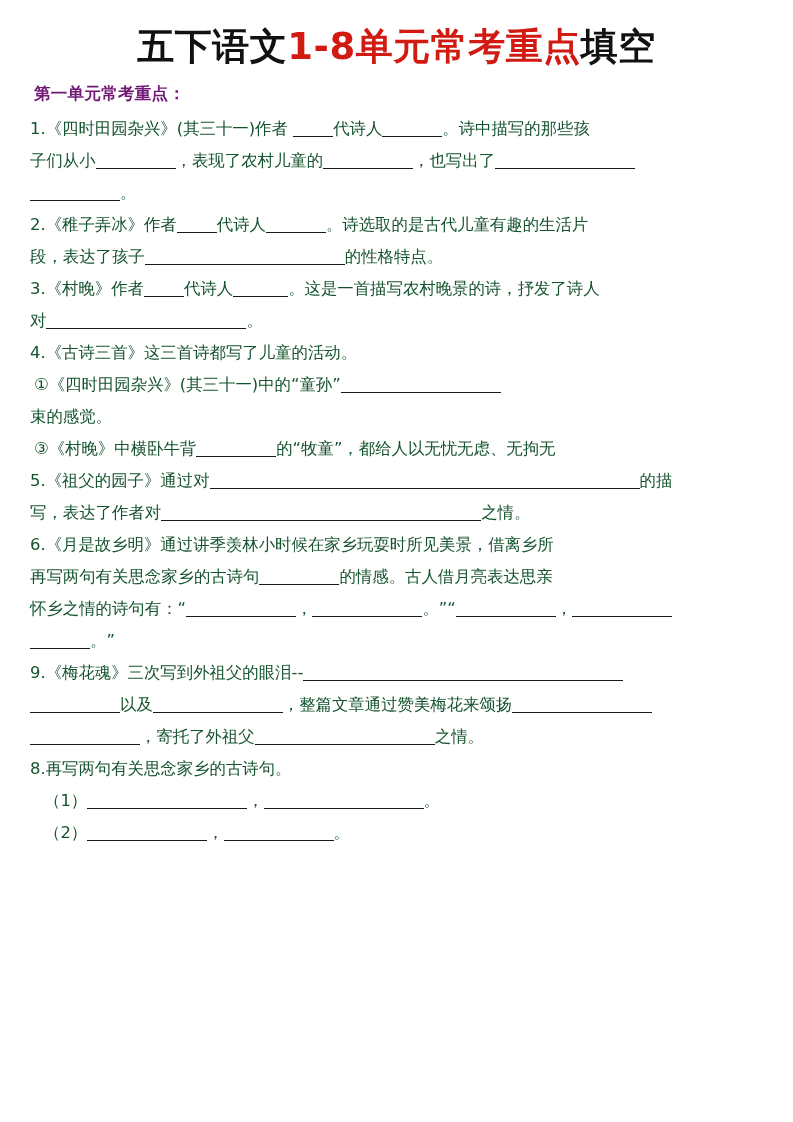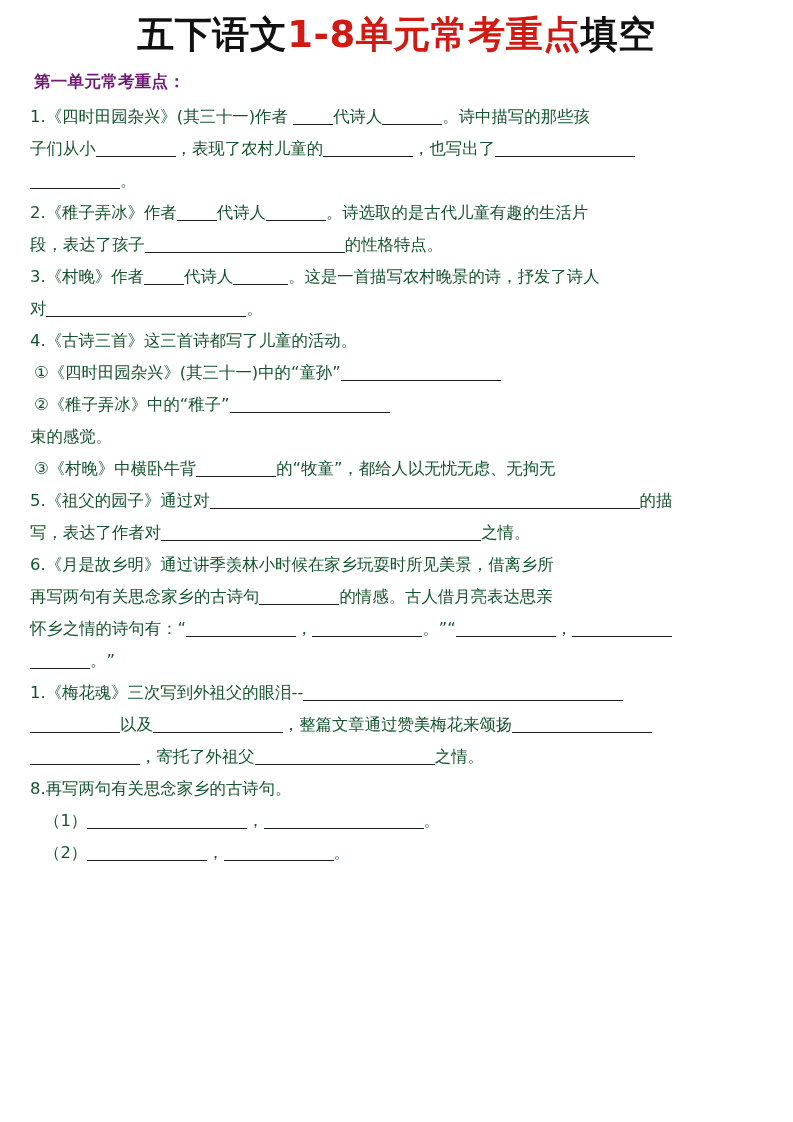--- a/index.html
+++ b/index.html
@@ -12,21 +12,21 @@
     height: 1122px;
     font-family: "DejaVu Sans", "Liberation Sans", sans-serif;
     color: #1a1a1a;
     overflow: hidden;
   }
   .page {
     position: relative;
     width: 793px;
     height: 1122px;
     box-sizing: border-box;
-    padding: 6px 30px 10px 30px;
+    padding: 18px 30px 10px 30px;
   }
   
   .title {
     text-align: center;
     font-size: 37px;
     font-weight: bold;
     line-height: 1.15;
     letter-spacing: 0.5px;
     margin: 8px 0 4px 0;
     white-space: nowrap;
@@ -118,23 +118,20 @@
     <div class="item">
       <span class="txt">对</span><span class="bl w200"></span><span class="txt">。</span>
     </div>
 
     <div class="item">
       <span class="txt">4.《古诗三首》这三首诗都写了儿童的活动。</span>
     </div>
     <div class="item sub">
       <span class="txt">①《四时田园杂兴》(其三十一)中的“童孙”</span><span class="bl w160"></span>
     </div>
-    <div class="item sub">
-      <span class="txt">②《稚子弄冰》中的“稚子”</span><span class="bl w160"></span>
-    </div>
     <div class="item">
       <span class="txt">束的感觉。</span>
     </div>
     <div class="item sub">
       <span class="txt">③《村晚》中横卧牛背</span><span class="bl w80"></span><span class="txt">的“牧童”，都给人以无忧无虑、无拘无</span>
     </div>
 
     <div class="item">
       <span class="txt">5.《祖父的园子》通过对</span><span class="bl w430"></span><span class="txt">的描</span>
     </div>
@@ -149,21 +146,21 @@
       <span class="txt">再写两句有关思念家乡的古诗句</span><span class="bl w80"></span><span class="txt">的情感。古人借月亮表达思亲</span>
     </div>
     <div class="item">
       <span class="txt">怀乡之情的诗句有：“</span><span class="bl w110"></span><span class="txt">，</span><span class="bl w110"></span><span class="txt">。”“</span><span class="bl w100"></span><span class="txt">，</span><span class="bl w100"></span>
     </div>
     <div class="item">
       <span class="bl w60"></span><span class="txt">。”</span>
     </div>
 
     <div class="item">
-      <span class="txt">1.《梅花魂》三次写到外祖父的眼泪--</span><span class="bl w320"></span>
+      <span class="txt">9.《梅花魂》三次写到外祖父的眼泪--</span><span class="bl w320"></span>
     </div>
     <div class="item">
       <span class="bl w90"></span><span class="txt">以及</span><span class="bl w130"></span><span class="txt">，整篇文章通过赞美梅花来颂扬</span><span class="bl w140"></span>
     </div>
     <div class="item">
       <span class="bl w110"></span><span class="txt">，寄托了外祖父</span><span class="bl w180"></span><span class="txt">之情。</span>
     </div>
 
     <div class="item">
       <span class="txt">8.再写两句有关思念家乡的古诗句。</span>

